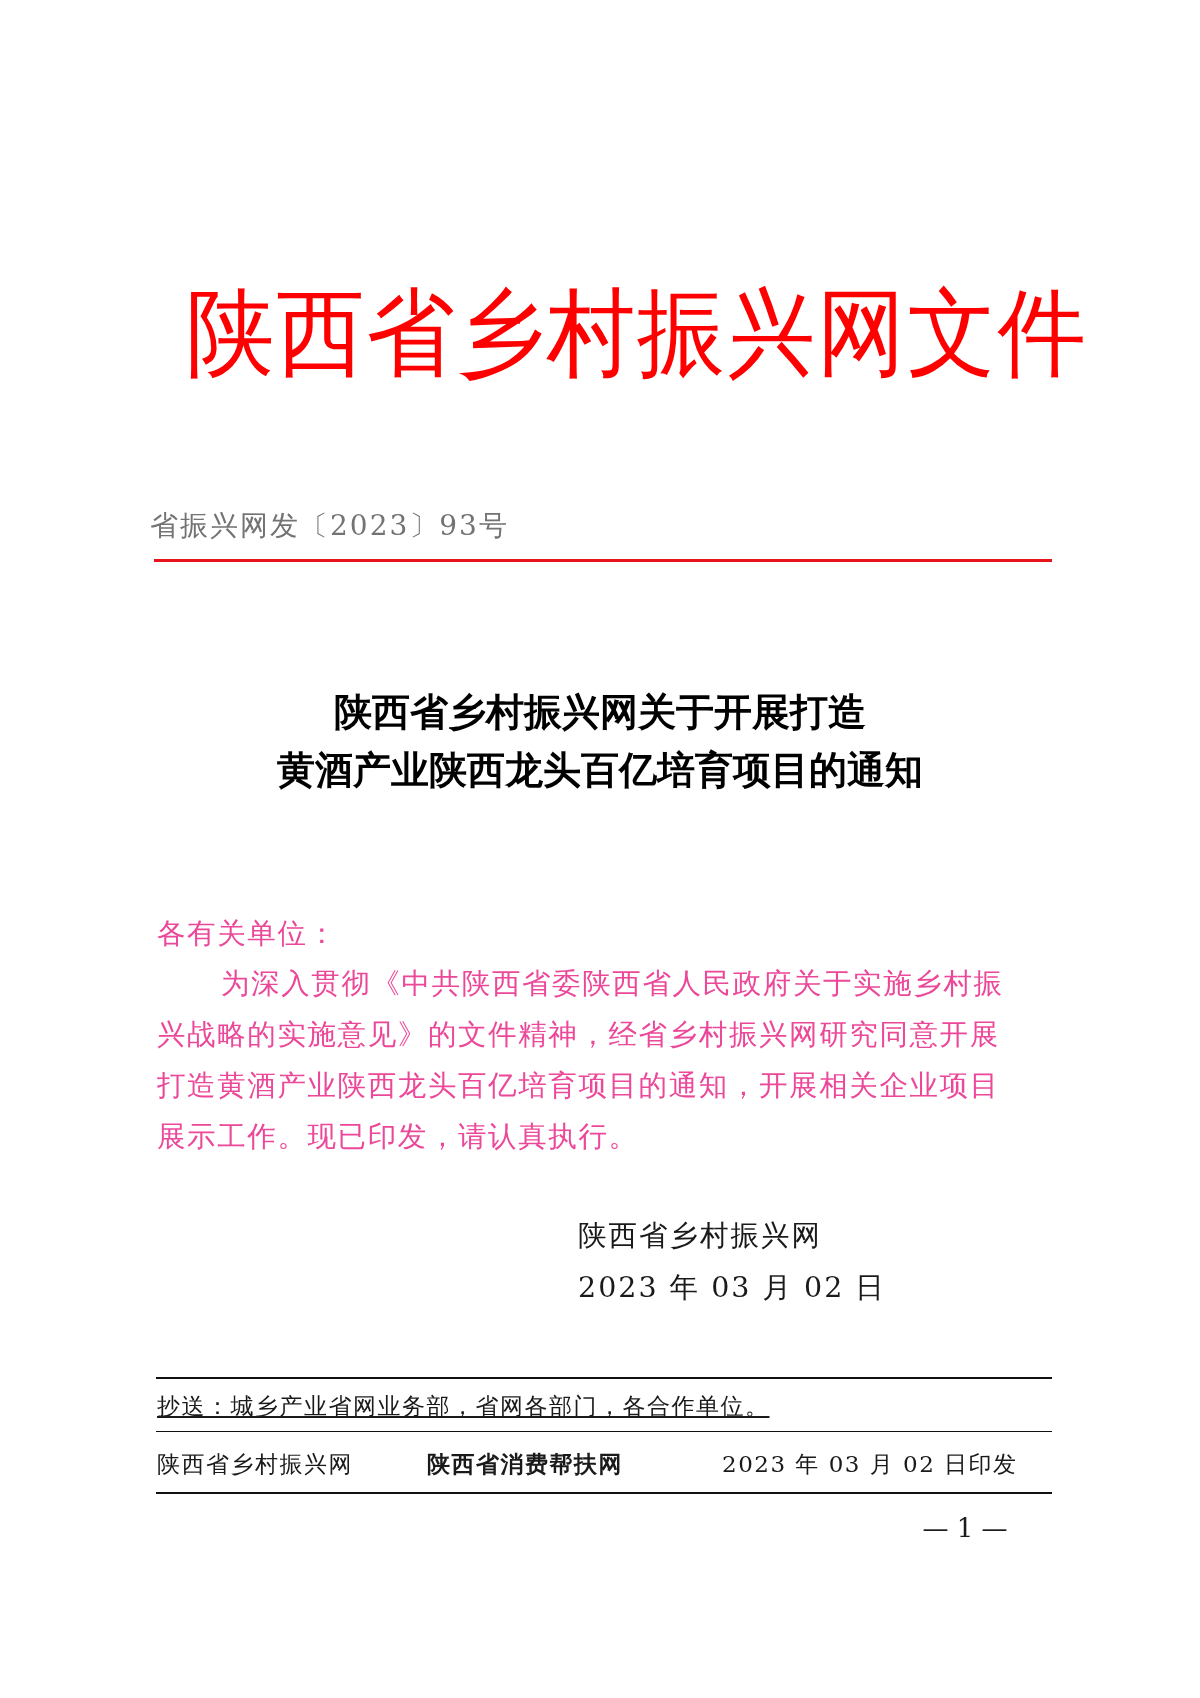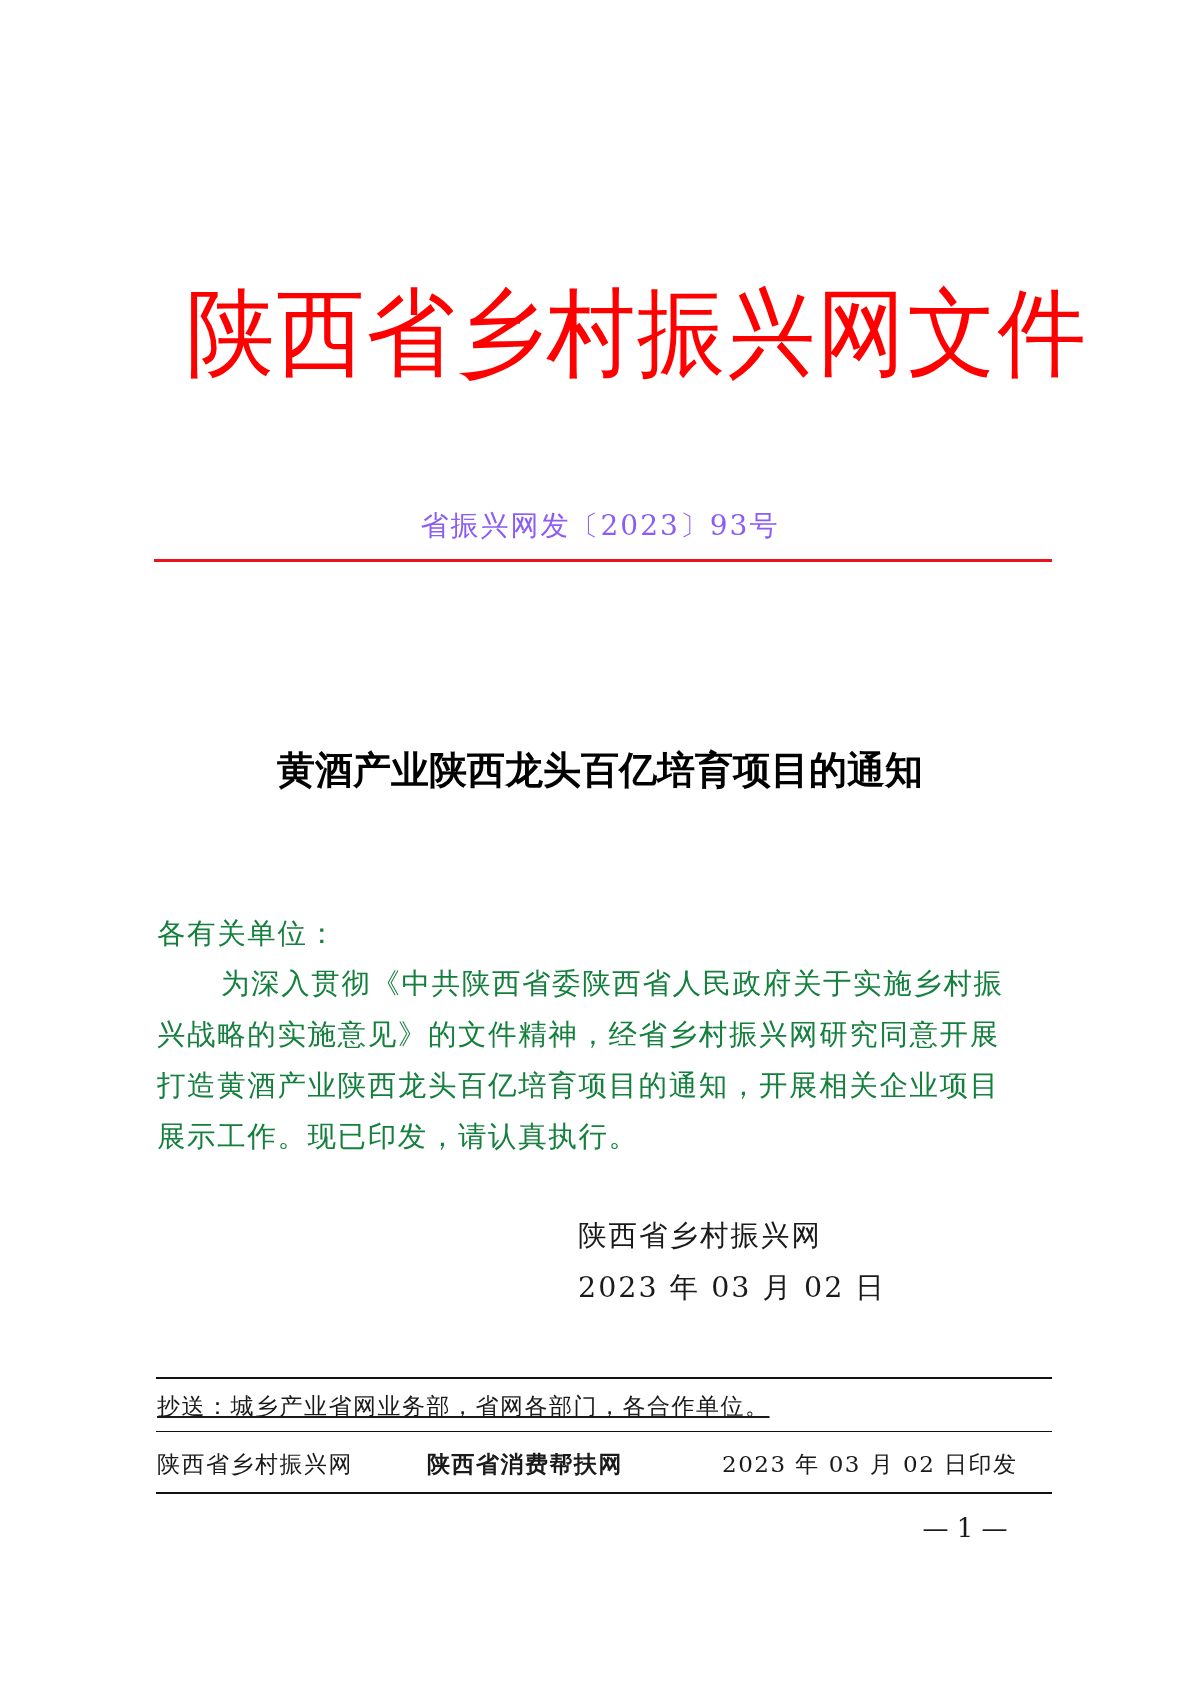--- a/index.html
+++ b/index.html
@@ -36,25 +36,24 @@
       letter-spacing: 2px;
       transform: scaleX(0.92);
       transform-origin: center;
       white-space: nowrap;
     }
     .doc-number {
       position: absolute;
       left: 150px;
       top: 506px;
       width: 900px;
-      text-align: center;
       font-size: 28px;
       line-height: 40px;
       letter-spacing: 2px;
-      color: #8b5cf6;
+      color: #737373;
       white-space: nowrap;
     }
     .red-rule {
       position: absolute;
       left: 154px;
       top: 559px;
       width: 898px;
       height: 3px;
       background: #e8141c;
     }
@@ -72,21 +71,21 @@
     }
     .heading.line1 { top: 684px; }
     .heading.line2 { top: 742px; }
     .body-text {
       position: absolute;
       left: 157px;
       width: 895px;
       font-family: "DejaVu Sans", sans-serif;
       font-size: 28.5px;
       line-height: 51px;
-      color: #15803d;
+      color: #ec4899;
       white-space: nowrap;
       letter-spacing: 1.6px;
     }
     .salutation { top: 908px; }
     .para-line.l1 { top: 958px; text-indent: 64px; }
     .para-line.l2 { top: 1009px; }
     .para-line.l3 { top: 1060px; }
     .para-line.l4 { top: 1111px; }
     .signature {
       position: absolute;
@@ -142,20 +141,21 @@
 <body>
 
 <div class="page">
 
   <div class="red-header">陕西省乡村振兴网文件</div>
 
   <div class="doc-number">省振兴网发〔2023〕93号</div>
 
   <div class="red-rule"></div>
 
+  <div class="heading line1">陕西省乡村振兴网关于开展打造</div>
   <div class="heading line2">黄酒产业陕西龙头百亿培育项目的通知</div>
 
   <div class="body-text salutation">各有关单位：</div>
 
   <div class="body-text para-line l1">为深入贯彻《中共陕西省委陕西省人民政府关于实施乡村振</div>
   <div class="body-text para-line l2">兴战略的实施意见》的文件精神，经省乡村振兴网研究同意开展</div>
   <div class="body-text para-line l4">展示工作。现已印发，请认真执行。</div>
   <div class="body-text para-line l3">打造黄酒产业陕西龙头百亿培育项目的通知，开展相关企业项目</div>
 
   <div class="signature sig-org">陕西省乡村振兴网</div>

